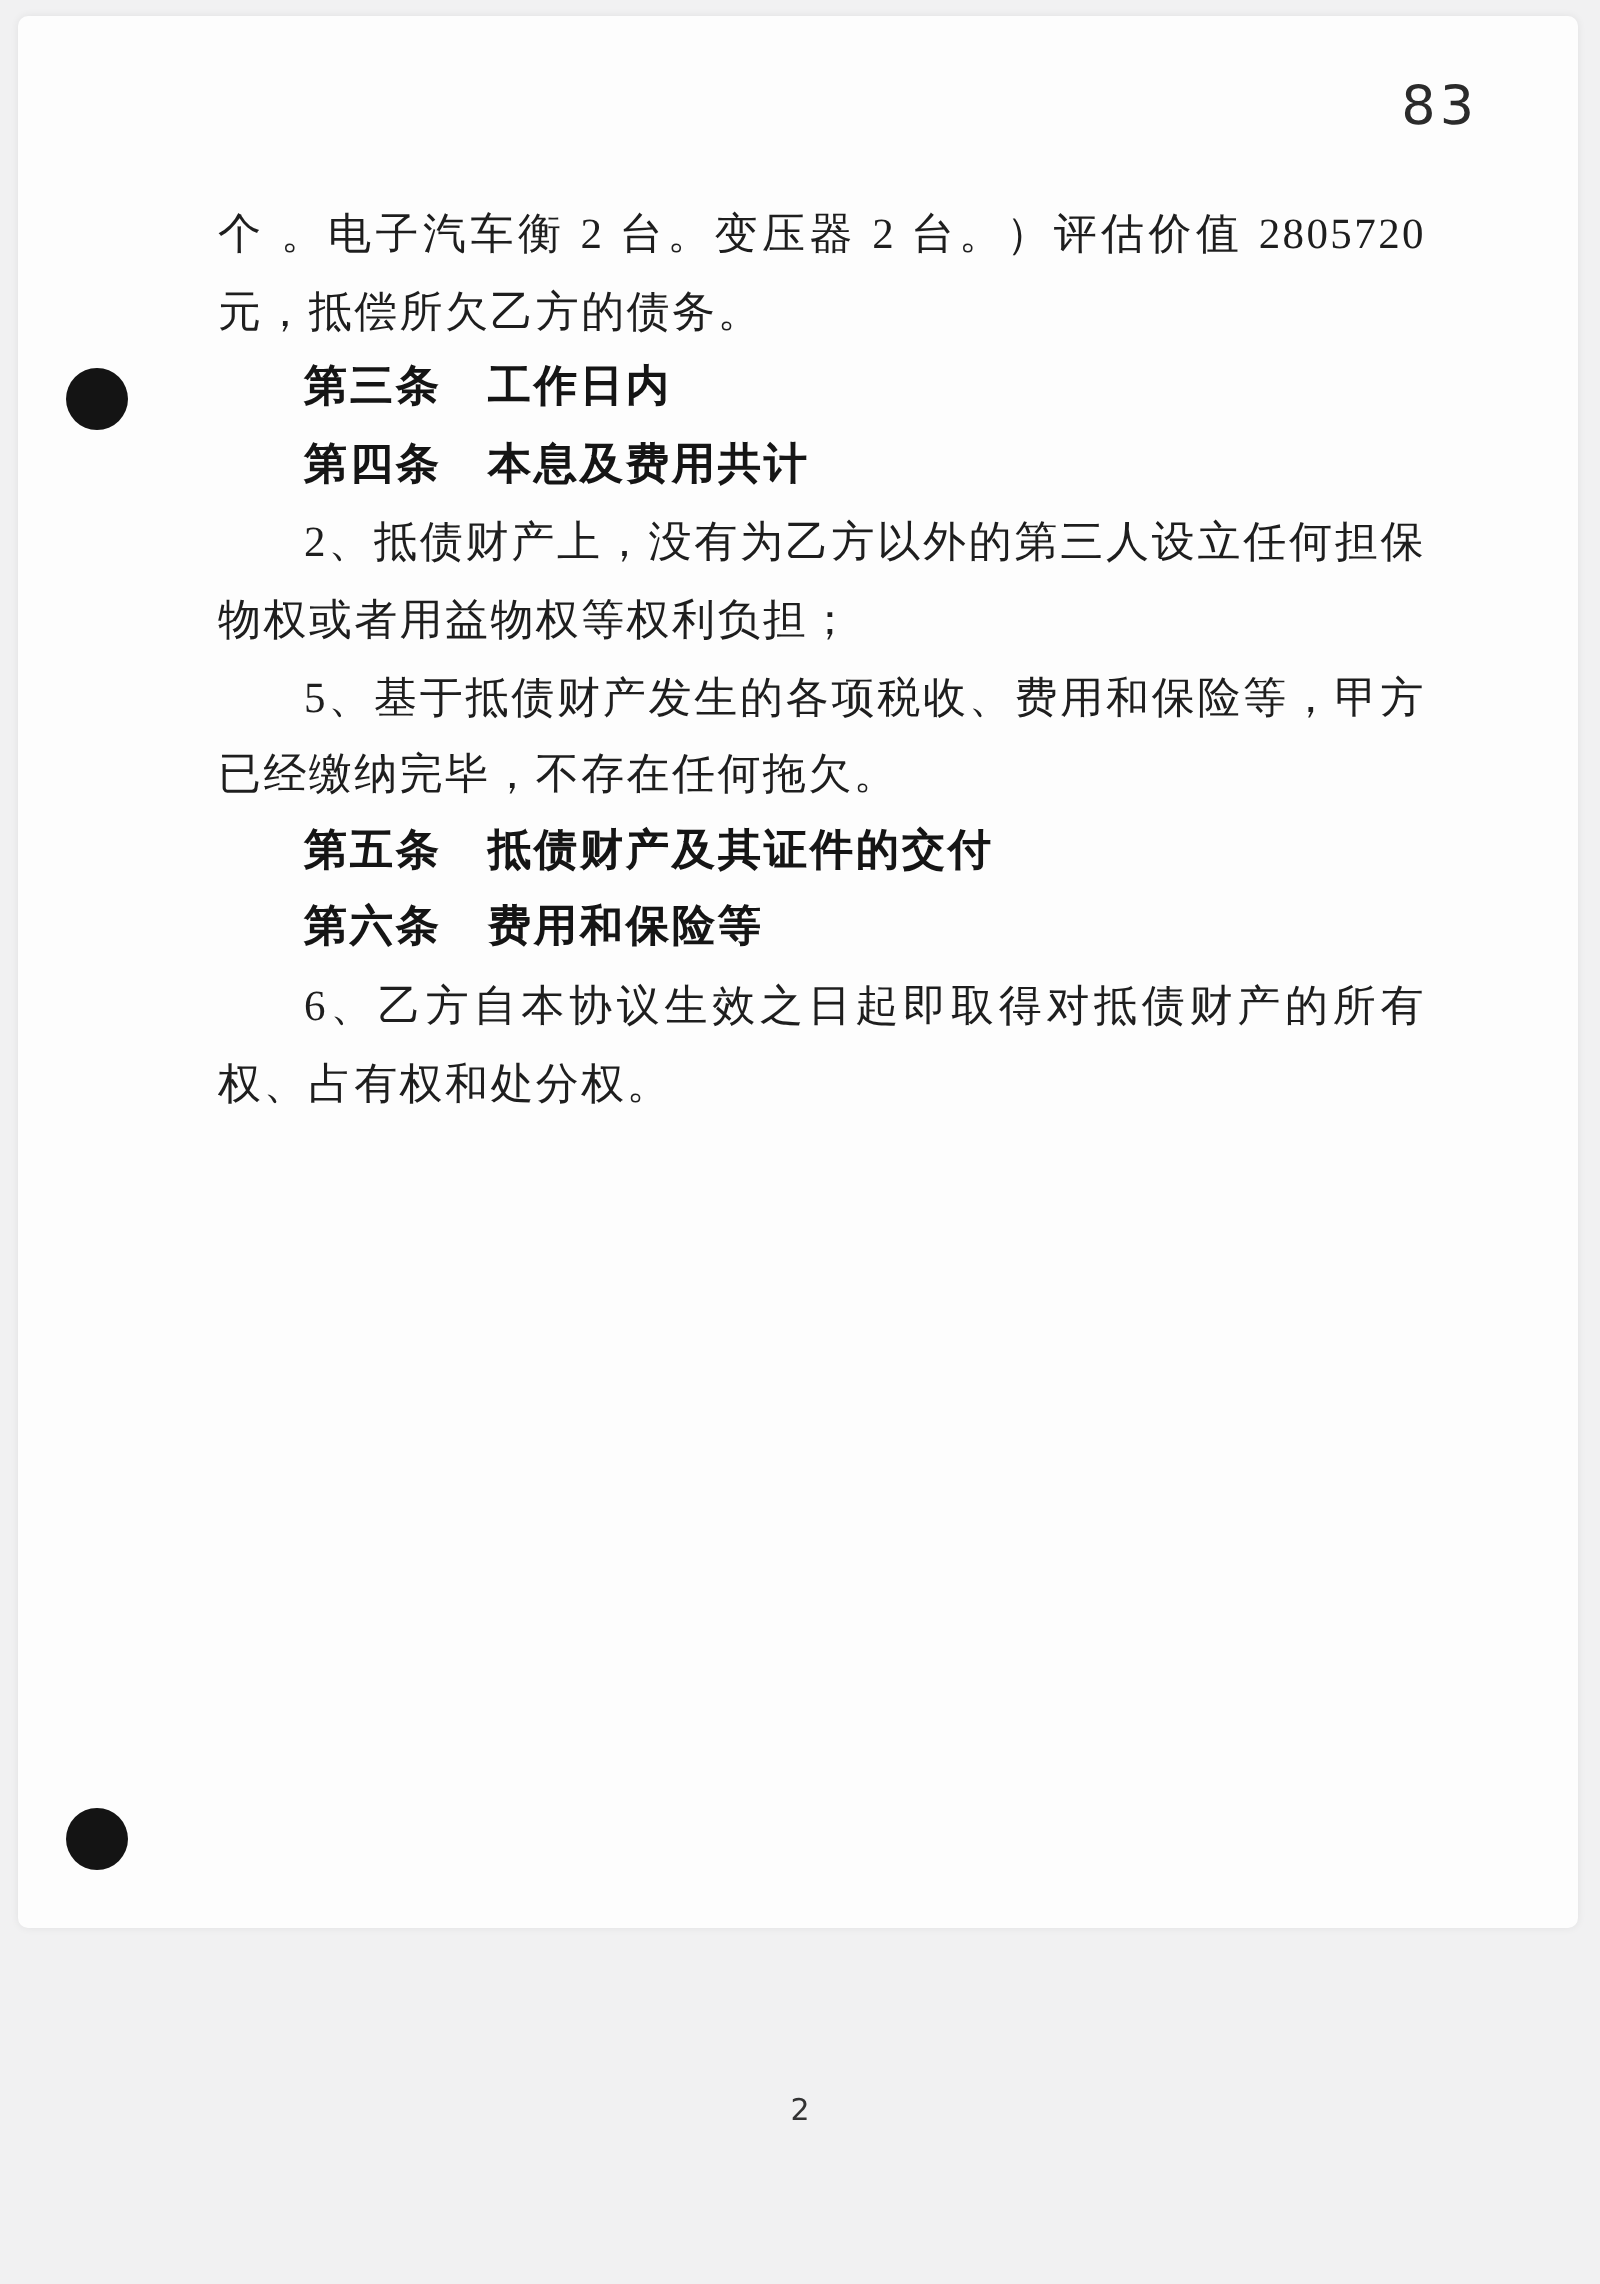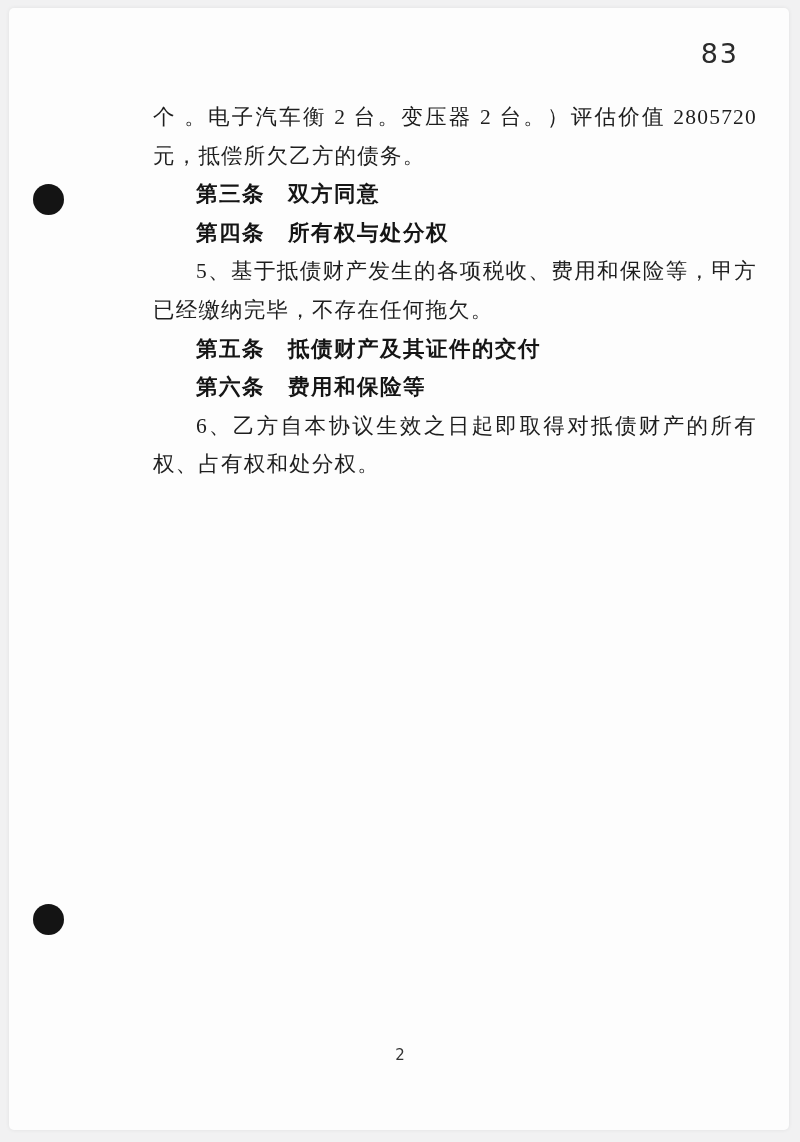--- a/index.html
+++ b/index.html
@@ -6,21 +6,21 @@
   html, body {
     width: 800px; height: 1142px;
     background: #f1f1f2;
     font-family: "Liberation Serif", "DejaVu Serif", serif;
     overflow: hidden;
     position: relative;
   }
   .scan-page {
     position: absolute;
     left: 9px; top: 8px;
-    width: 780px; height: 1122px;
+    width: 780px; height: 956px;
     background: #fdfdfd;
     border-radius: 5px;
     box-shadow: 0 0 4px rgba(0,0,0,0.07);
   }
   .corner-page-number {
     position: absolute;
     top: 30px; right: 50px;
     font-family: "DejaVu Sans", "Liberation Sans", sans-serif;
     font-size: 27px;
     letter-spacing: 2px;
@@ -37,21 +37,20 @@
   .punch-hole.bottom { top: 896px; }
   .doc-body {
     position: absolute;
     left: 100px; top: 90px;
     width: 604px;
     font-size: 21.5px;
     line-height: 38.6px;
     letter-spacing: 1.2px;
     color: #1e1e1e;
     text-align: justify;
-    margin-left: 44px;
   }
   .block { text-indent: 2em; }
   .block.no-indent { text-indent: 0; }
   .block.heading {
     font-family: "DejaVu Sans", "Liberation Sans", sans-serif;
     font-weight: 700;
     color: #151515;
     letter-spacing: 1.5px;
   }
   .footer-page-number {
@@ -69,22 +68,23 @@
 
 <div class="scan-page">
 
   <div class="corner-page-number">83</div>
 
   <span class="punch-hole top"></span>
   <span class="punch-hole bottom"></span>
 
   <div class="doc-body">
     <p class="block no-indent">个 。电子汽车衡 2 台。变压器 2 台。）评估价值 2805720 元，抵偿所欠乙方的债务。</p>
-    <p class="block heading">第三条　双方同意</p>
-    <p class="block heading">第四条　所有权与处分权</p>
+    <p class="block heading">第三条　工作日内</p>
+    <p class="block heading">第四条　本息及费用共计</p>
+    <p class="block">2、抵债财产上，没有为乙方以外的第三人设立任何担保物权或者用益物权等权利负担；</p>
     <p class="block">5、基于抵债财产发生的各项税收、费用和保险等，甲方已经缴纳完毕，不存在任何拖欠。</p>
     <p class="block heading">第五条　抵债财产及其证件的交付</p>
     <p class="block heading">第六条　费用和保险等</p>
     <p class="block">6、乙方自本协议生效之日起即取得对抵债财产的所有权、占有权和处分权。</p>
   </div>
 
 </div>
 
 <div class="footer-page-number">2</div>
 

